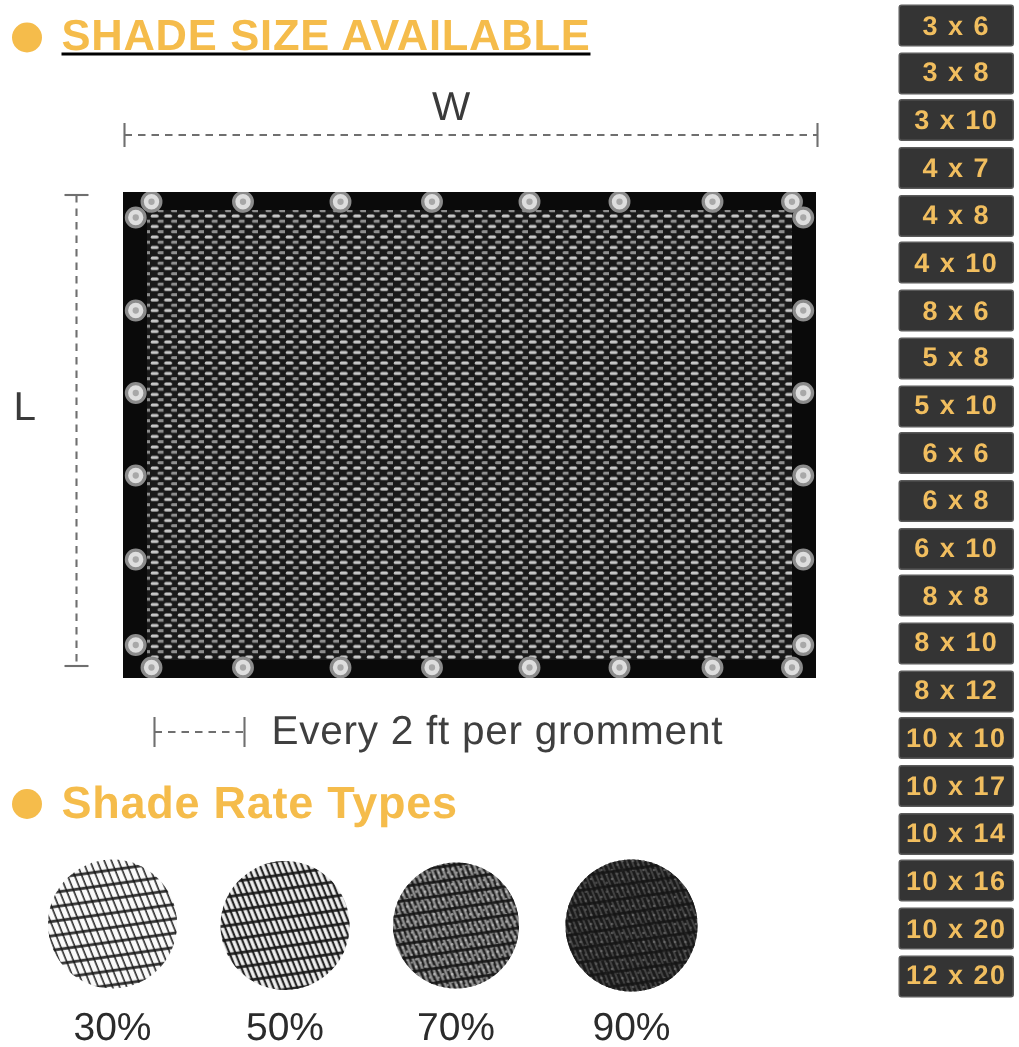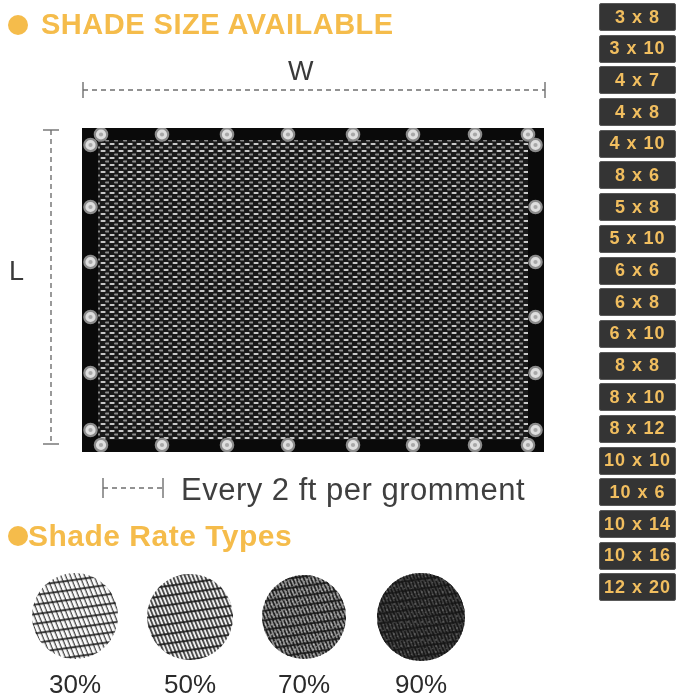--- a/index.html
+++ b/index.html
@@ -4,32 +4,32 @@
 <style>
   html,body{margin:0;padding:0;background:#ffffff;}
   .canvas{
     position:relative;width:679px;height:698px;background:#ffffff;overflow:hidden;
     font-family:"Liberation Sans",sans-serif;
   }
   
   .section-heading{position:absolute;display:flex;align-items:center;}
   .bullet{width:20px;height:20px;border-radius:50%;background:#F5BC4B;flex:0 0 auto;}
   .heading-text{color:#F5BC4B;font-weight:bold;letter-spacing:.5px;white-space:nowrap;}
-  #heading1{left:8px;top:8px;}
+  #heading1{left:8px;top:8px;text-decoration:underline;}
   #heading1 .heading-text{font-size:29px;margin-left:13px;}
   #heading2{left:8px;top:519px;}
-  #heading2 .heading-text{font-size:30px;}
+  #heading2 .heading-text{font-size:30px;margin-left:13px;}
 
   
   .dim-label{position:absolute;color:#3a3a3a;font-size:27px;}
   #w-label{left:288px;top:56px;}
   #l-label{left:9px;top:256px;}
 
   
-  #grommet-note{position:absolute;left:181px;top:472px;font-size:31px;color:#3f3f3f;letter-spacing:.5px;white-space:nowrap;}
+  #grommet-note{position:absolute;left:181px;top:472px;font-size:27px;color:#3f3f3f;letter-spacing:.5px;white-space:nowrap;}
 
   
   #net-svg{position:absolute;left:82px;top:128px;}
   #dim-svg{position:absolute;left:0;top:0;pointer-events:none;}
   #circles-svg{position:absolute;left:0;top:548px;pointer-events:none;}
 
   
   .shade-label{position:absolute;top:669px;width:90px;text-align:center;font-size:26px;color:#2b2b2b;}
 
   
@@ -265,34 +265,36 @@
   </svg>
 
   <div id="shade-labels">
       <div class="shade-label" style="left: 30px;">30%</div>
       <div class="shade-label" style="left: 145px;">50%</div>
       <div class="shade-label" style="left: 259px;">70%</div>
       <div class="shade-label" style="left: 376px;">90%</div>
     </div>
 
   <div id="size-list">
+      <div class="size-item">3 x 6</div>
       <div class="size-item">3 x 8</div>
       <div class="size-item">3 x 10</div>
       <div class="size-item">4 x 7</div>
       <div class="size-item">4 x 8</div>
       <div class="size-item">4 x 10</div>
       <div class="size-item">8 x 6</div>
       <div class="size-item">5 x 8</div>
       <div class="size-item">5 x 10</div>
       <div class="size-item">6 x 6</div>
       <div class="size-item">6 x 8</div>
       <div class="size-item">6 x 10</div>
       <div class="size-item">8 x 8</div>
       <div class="size-item">8 x 10</div>
       <div class="size-item">8 x 12</div>
       <div class="size-item">10 x 10</div>
-      <div class="size-item">10 x 6</div>
+      <div class="size-item">10 x 17</div>
       <div class="size-item">10 x 14</div>
       <div class="size-item">10 x 16</div>
+      <div class="size-item">10 x 20</div>
       <div class="size-item">12 x 20</div>
     </div>
 
 </div>
 
 </body></html>

